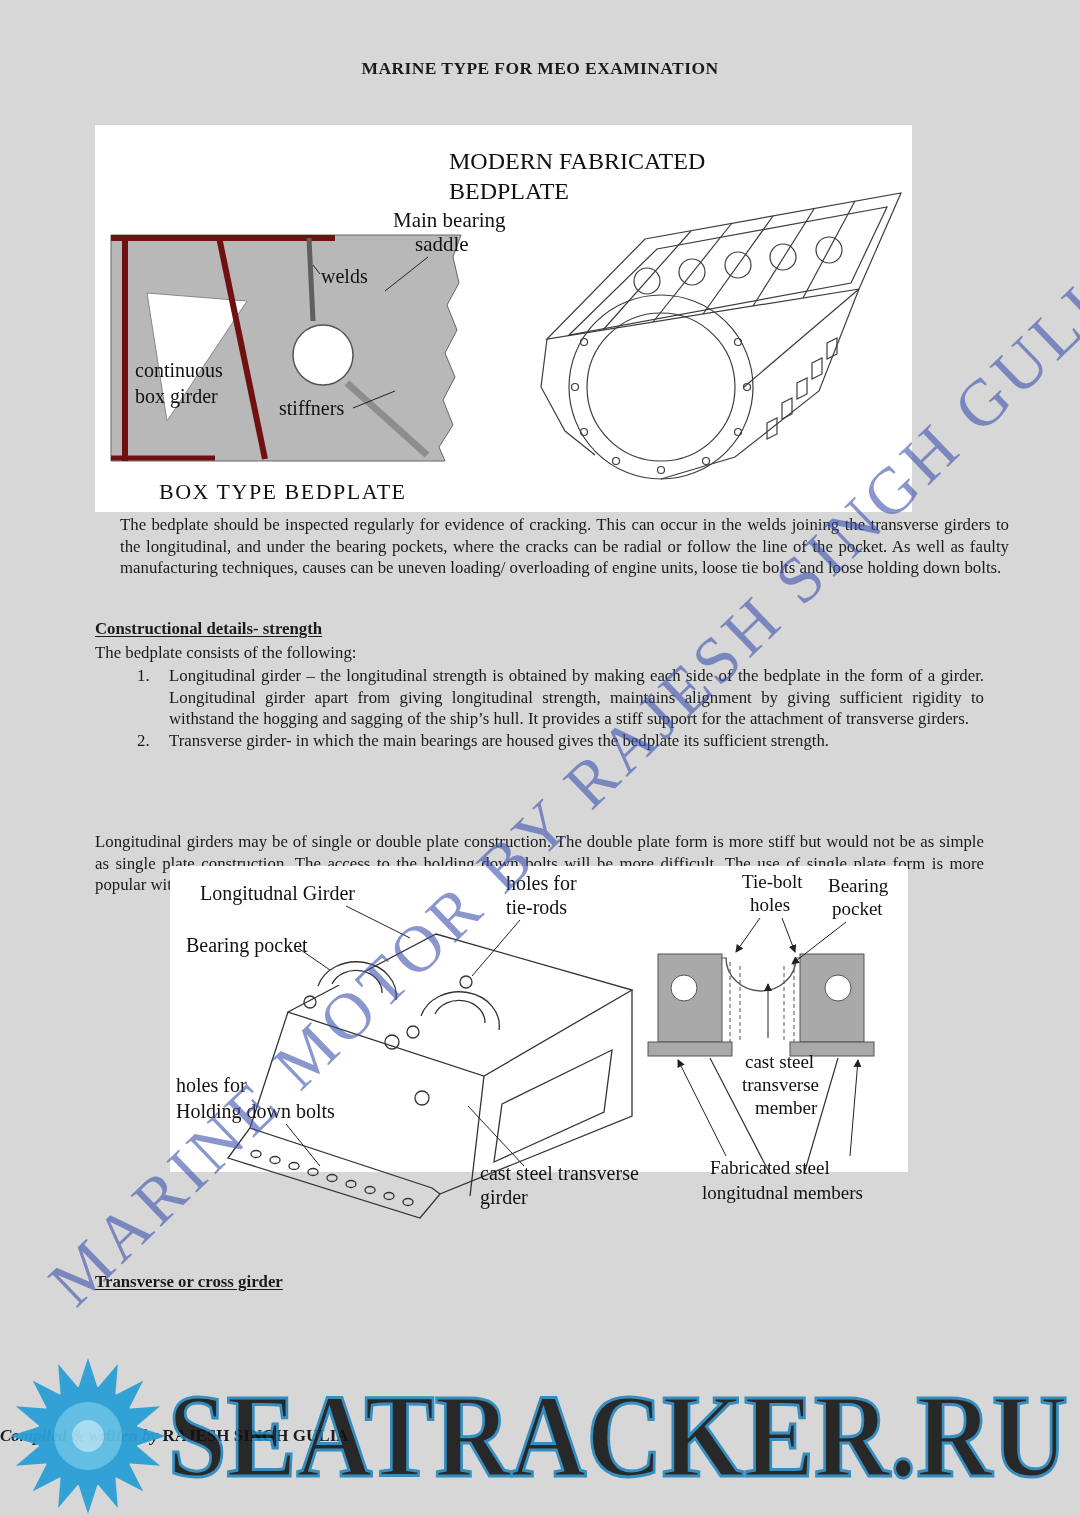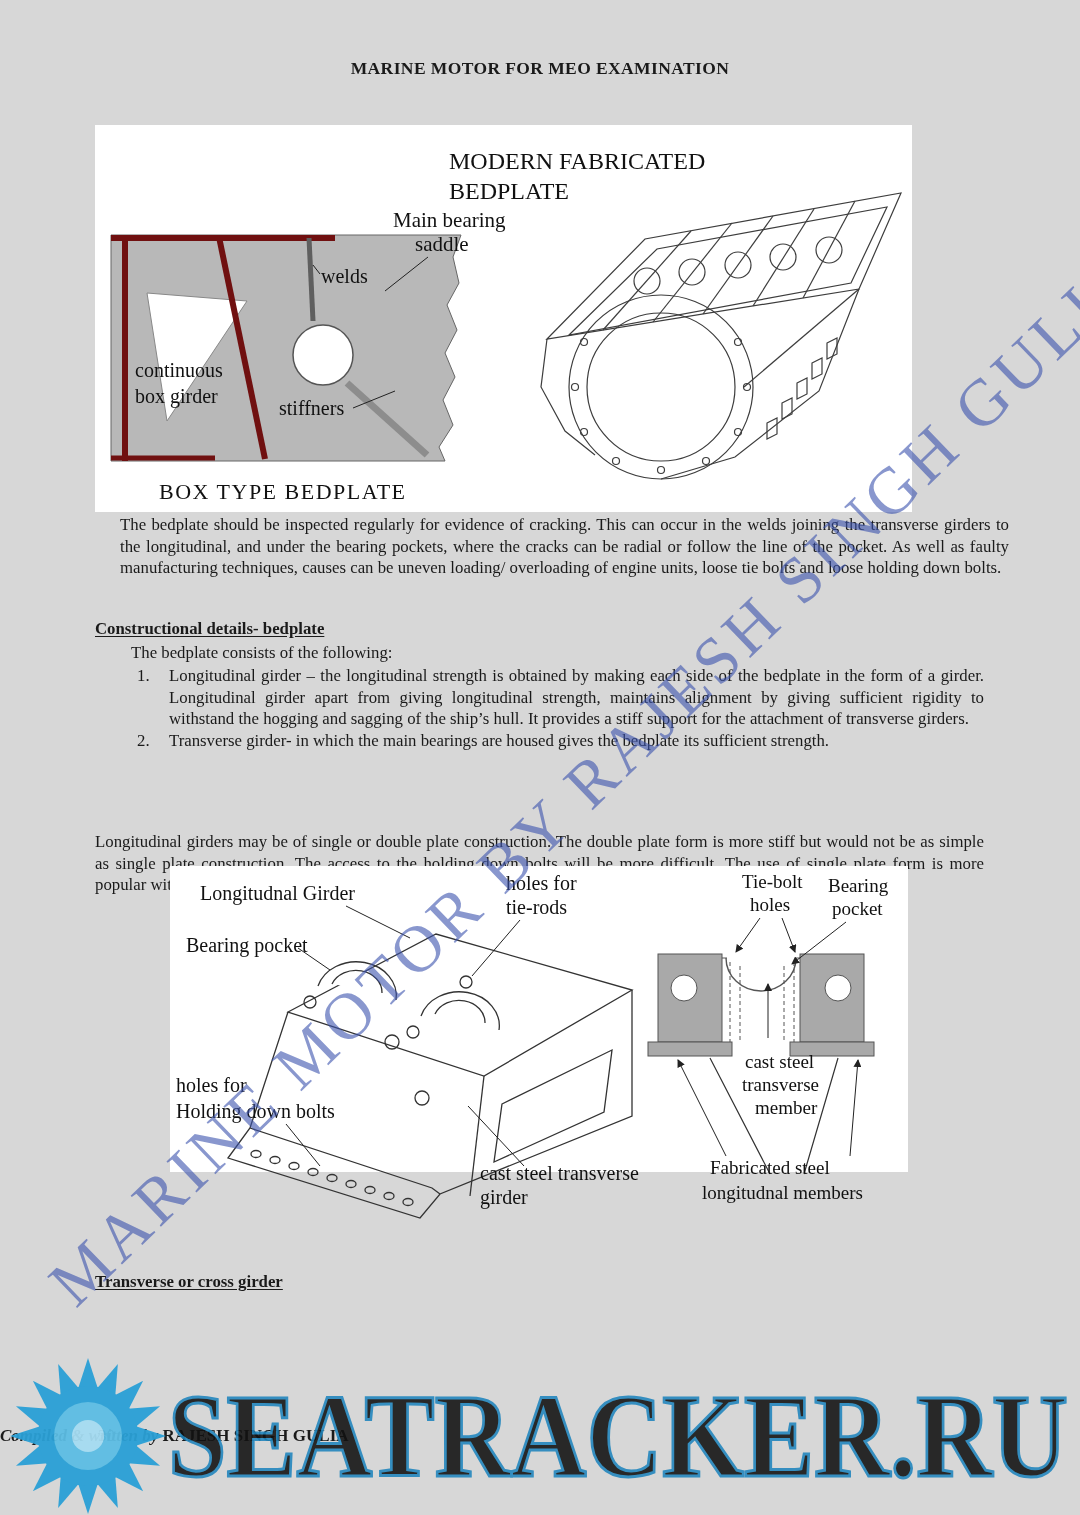--- a/index.html
+++ b/index.html
@@ -20,21 +20,21 @@
   .body-text {
     left:95px; width:889px; font-size:16.8px; line-height:21.5px;
     text-align:justify;
   }
   #para1 { top:514px;margin-left:25px; }
   .section-heading {
     left:95px; font-size:16.8px; font-weight:bold;
     text-decoration:underline; text-underline-offset:2px;
   }
   #h-construction { top:619px; }
-  #lead-construction { top:642px; text-align:left;margin-left:36px; }
+  #lead-construction { top:642px; text-align:left; }
   #construction-list { top:665px; }
   .li { display:flex; }
   .li .num { flex:none; width:32px; margin-left:42px; }
   .li .txt { flex:1; text-align:justify; }
   #para2 { top:787px;margin-top:44px; }
   #h-transverse { top:1272px; }
   #para3 { top:1295px; }
   #pageno { left:98px; top:1426px; font-size:17px; }
   #compiled { left:0; top:1426px; width:100%; font-size:17px; }
   #compiled .prefix { font-style:italic; font-weight:bold; }
@@ -47,21 +47,21 @@
   }
   #sun { opacity:.95; pointer-events:none; }
   #wm-site { opacity:.88; pointer-events:none; }
   svg text { font-family:"Liberation Serif", serif; fill:#111; }
 </style>
 </head>
 <body>
 
 <div class="page">
 
-  <div class="abs header-title">MARINE MOTOR FOR MEO EXAMINATION</div>
+  <div class="abs header-title">MARINE TYPE FOR MEO EXAMINATION</div>
 
   <div class="abs figure" id="fig1">
     <svg width="817" height="387" viewBox="0 0 817 387">
       <defs>
         <marker id="m1" markerWidth="8" markerHeight="8" refX="7" refY="4" orient="auto">
           <path d="M0,0 L8,4 L0,8 Z" fill="#222"></path>
         </marker>
       </defs>
 
       <g>
@@ -123,21 +123,21 @@
         <path d="M687,278 l10,-5 l0,16 l-10,5 z"></path>
         <path d="M702,258 l10,-5 l0,16 l-10,5 z"></path>
         <path d="M717,238 l10,-5 l0,16 l-10,5 z"></path>
         <path d="M732,218 l10,-5 l0,16 l-10,5 z"></path>
       </g>
     </svg>
   </div>
 
   <p class="abs body-text" id="para1">The bedplate should be inspected regularly for evidence of cracking. This can occur in the welds joining the transverse girders to the longitudinal, and under the bearing pockets, where the cracks can be radial or follow the line of the pocket. As well as faulty manufacturing techniques, causes can be uneven loading/ overloading of engine units, loose tie bolts and loose holding down bolts.</p>
 
-  <div class="abs section-heading" id="h-construction">Constructional details- bedplate</div>
+  <div class="abs section-heading" id="h-construction">Constructional details- strength</div>
   <div class="abs body-text" id="lead-construction">The bedplate consists of the following:</div>
 
   <div class="abs body-text" id="construction-list">
     <div class="li">
       <span class="num">1.</span>
       <span class="txt">Longitudinal girder – the longitudinal strength is obtained by making each side of the bedplate in the form of a girder. Longitudinal girder apart from giving longitudinal strength, maintains alignment by giving sufficient rigidity to withstand the hogging and sagging of the ship’s hull. It provides a stiff support for the attachment of transverse girders.</span>
     </div>
     <div class="li">
       <span class="num">2.</span>
       <span class="txt">Transverse girder- in which the main bearings are housed gives the bedplate its sufficient strength.</span>

